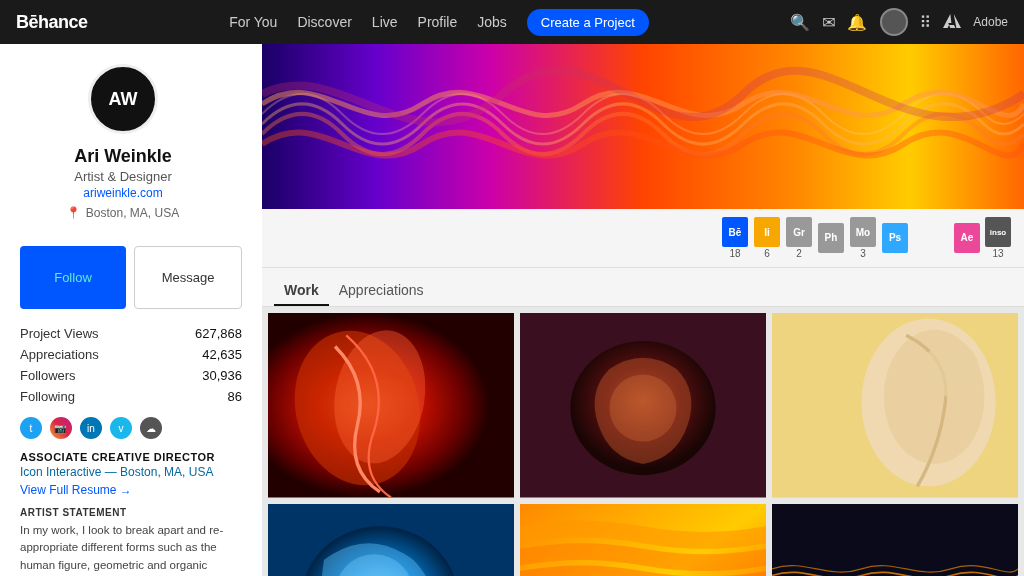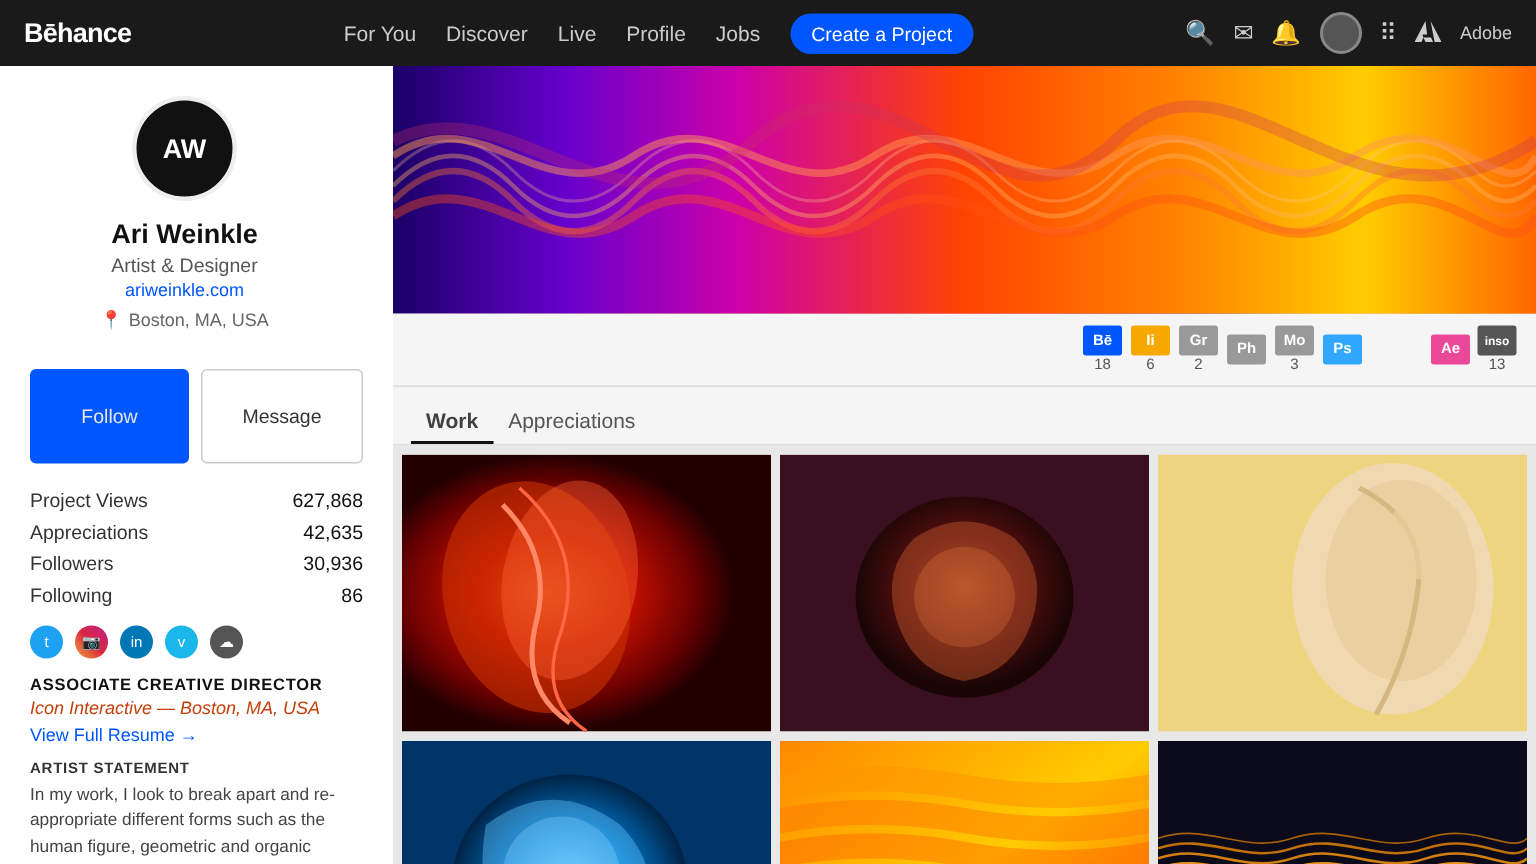--- a/index.html
+++ b/index.html
@@ -133,21 +133,21 @@
       color: #666;
       margin-top: 6px;
     }
     .profile-actions {
       display: flex;
       gap: 8px;
       margin: 14px 20px 0 20px;
     }
     .btn-follow {
       background: #0057ff;
-      color: #e5e5e5;
+      color: #5eead4;
       border: none;
       border-radius: 4px;
       padding: 24px 20px;
       font-size: 13px;
       cursor: pointer;
       flex: 1;
     }
     .btn-message {
       background: #fff;
       color: #333;
@@ -201,23 +201,22 @@
     .sidebar-section-title {
       font-size: 11px;
       font-weight: bold;
       color: #111;
       text-transform: uppercase;
       letter-spacing: 0.5px;
       margin-bottom: 2px;
     }
     .sidebar-section-subtitle {
       font-size: 12px;
-      color: #c2410c;
+      color: #0369a1;
       margin-bottom: 2px;
-      font-style: italic;
     }
     .sidebar-link {
       font-size: 12px;
       color: #0057ff;
       text-decoration: none;
       display: flex;
       align-items: center;
       gap: 4px;
       margin-top: 4px;
     }
@@ -264,21 +263,21 @@
       justify-content: flex-end;
     }
     .badge-item {
       display: flex;
       flex-direction: column;
       align-items: center;
       min-width: 28px;
     }
     .badge-icon {
       width: 26px;
-      height: 20px;
+      height: 30px;
       display: flex;
       align-items: center;
       justify-content: center;
       font-size: 10px;
       font-weight: bold;
       color: #fff;
       border-radius: 2px;
     }
     .badge-count {
       font-size: 10px;

